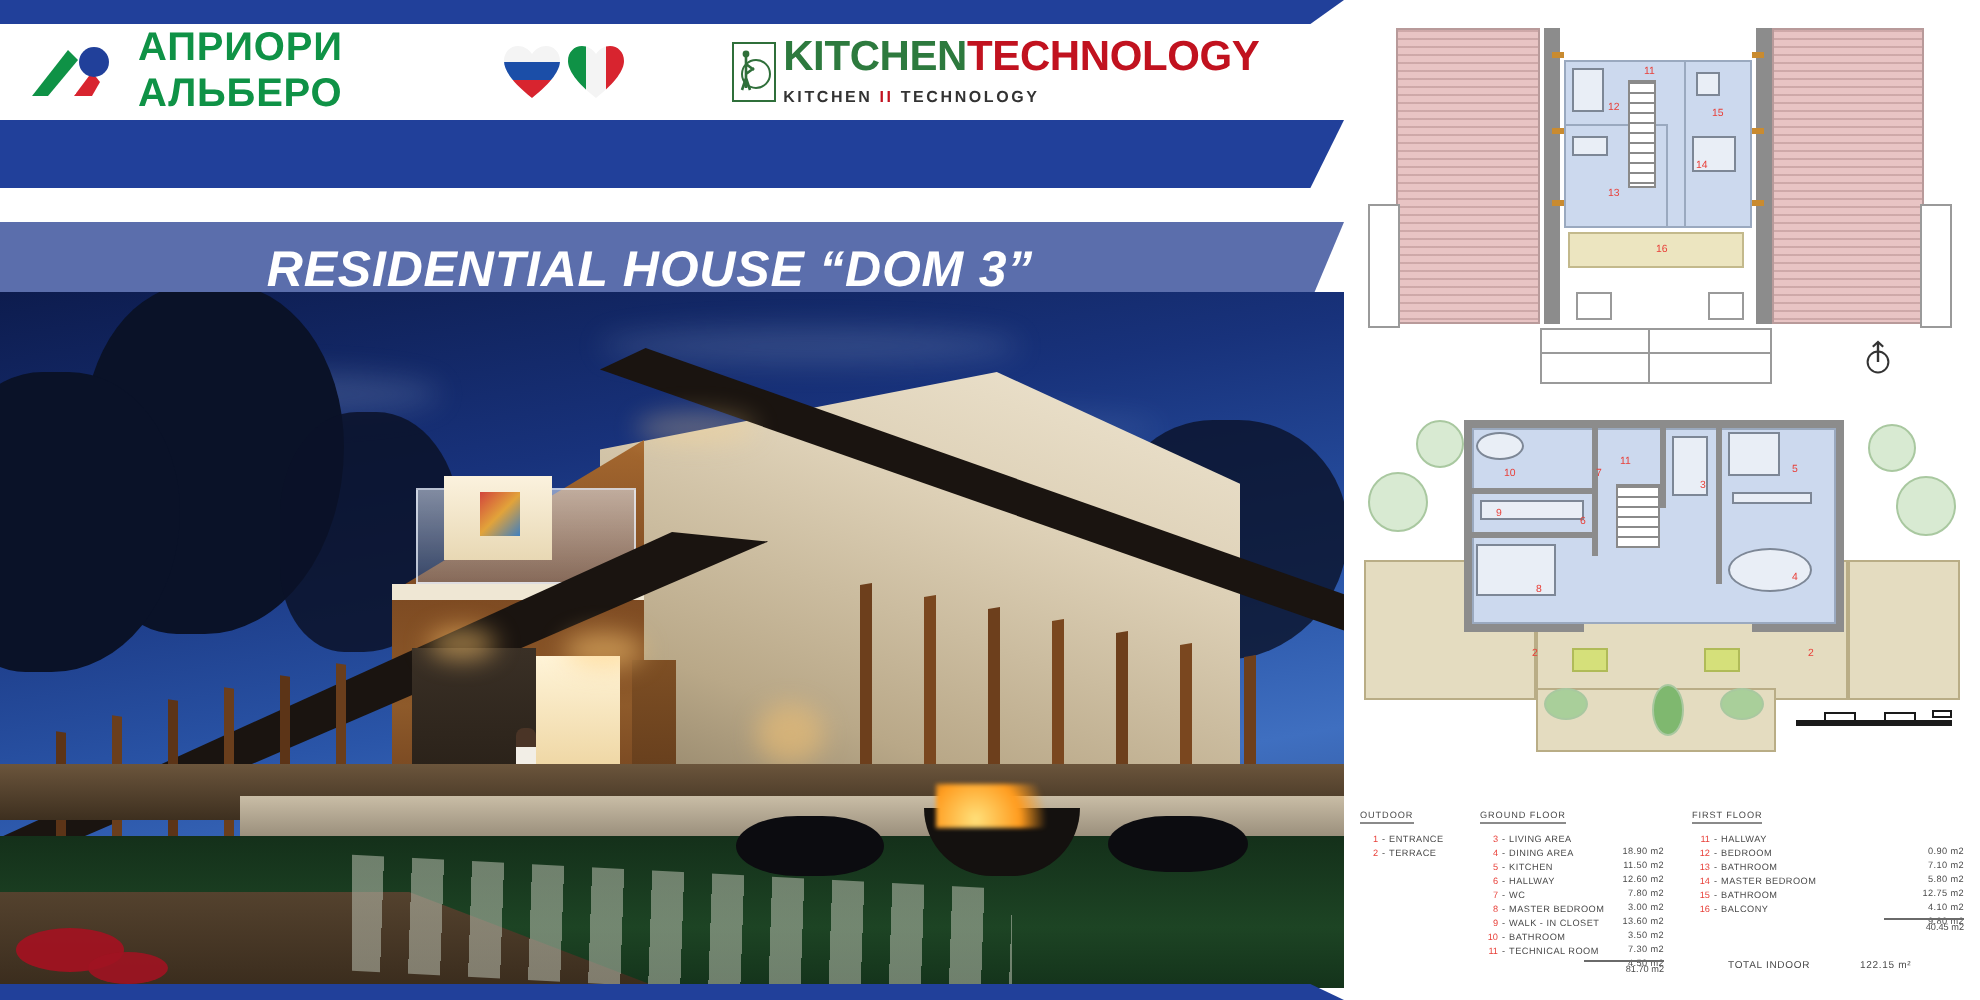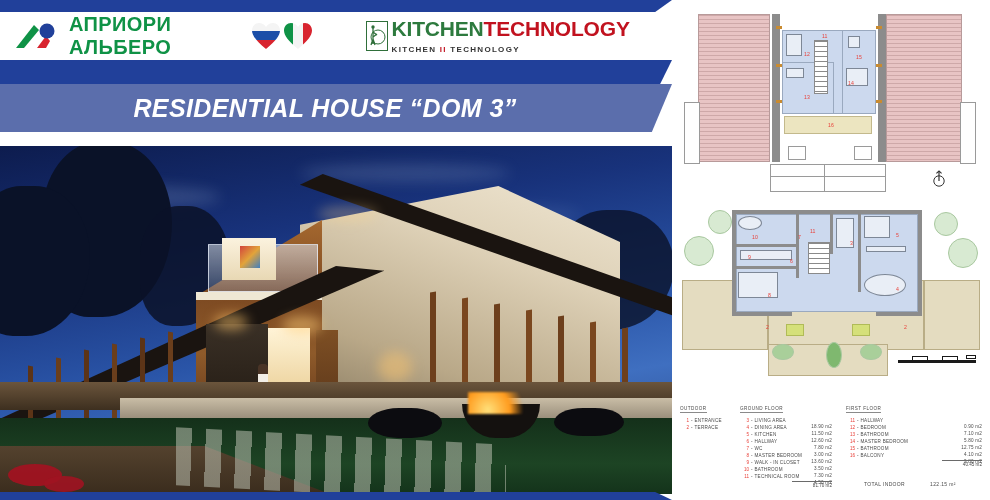--- a/index.html
+++ b/index.html
@@ -39,21 +39,21 @@
   .sant-line2 { font-size:8px; color:#333; letter-spacing:1.3px; margin-top:2px;
                 font-weight:bold; text-align:center; }
   .sant-line2 .bars { color:#c1121f; }
 
   .bar-mid {
     position:absolute; left:0; top:60px; width:672px; height:34px;
     background:#21409a;
     clip-path:polygon(0 0, 100% 0, 97.5% 100%, 0 100%);
   }
   .title-band {
-    position:absolute; left:0; top:84px; width:672px; height:48px;
+    position:absolute; left:0; top:111px; width:672px; height:48px;
     background:#5b6eac;
     clip-path:polygon(0 0, 100% 0, 97% 100%, 0 100%);
     display:flex; align-items:center; justify-content:center;
   }
   .title-band .ttl {
     color:#ffffff; font-size:25px; font-style:italic; font-weight:bold;
     letter-spacing:0.4px; margin-right:22px;
   }
 
   

